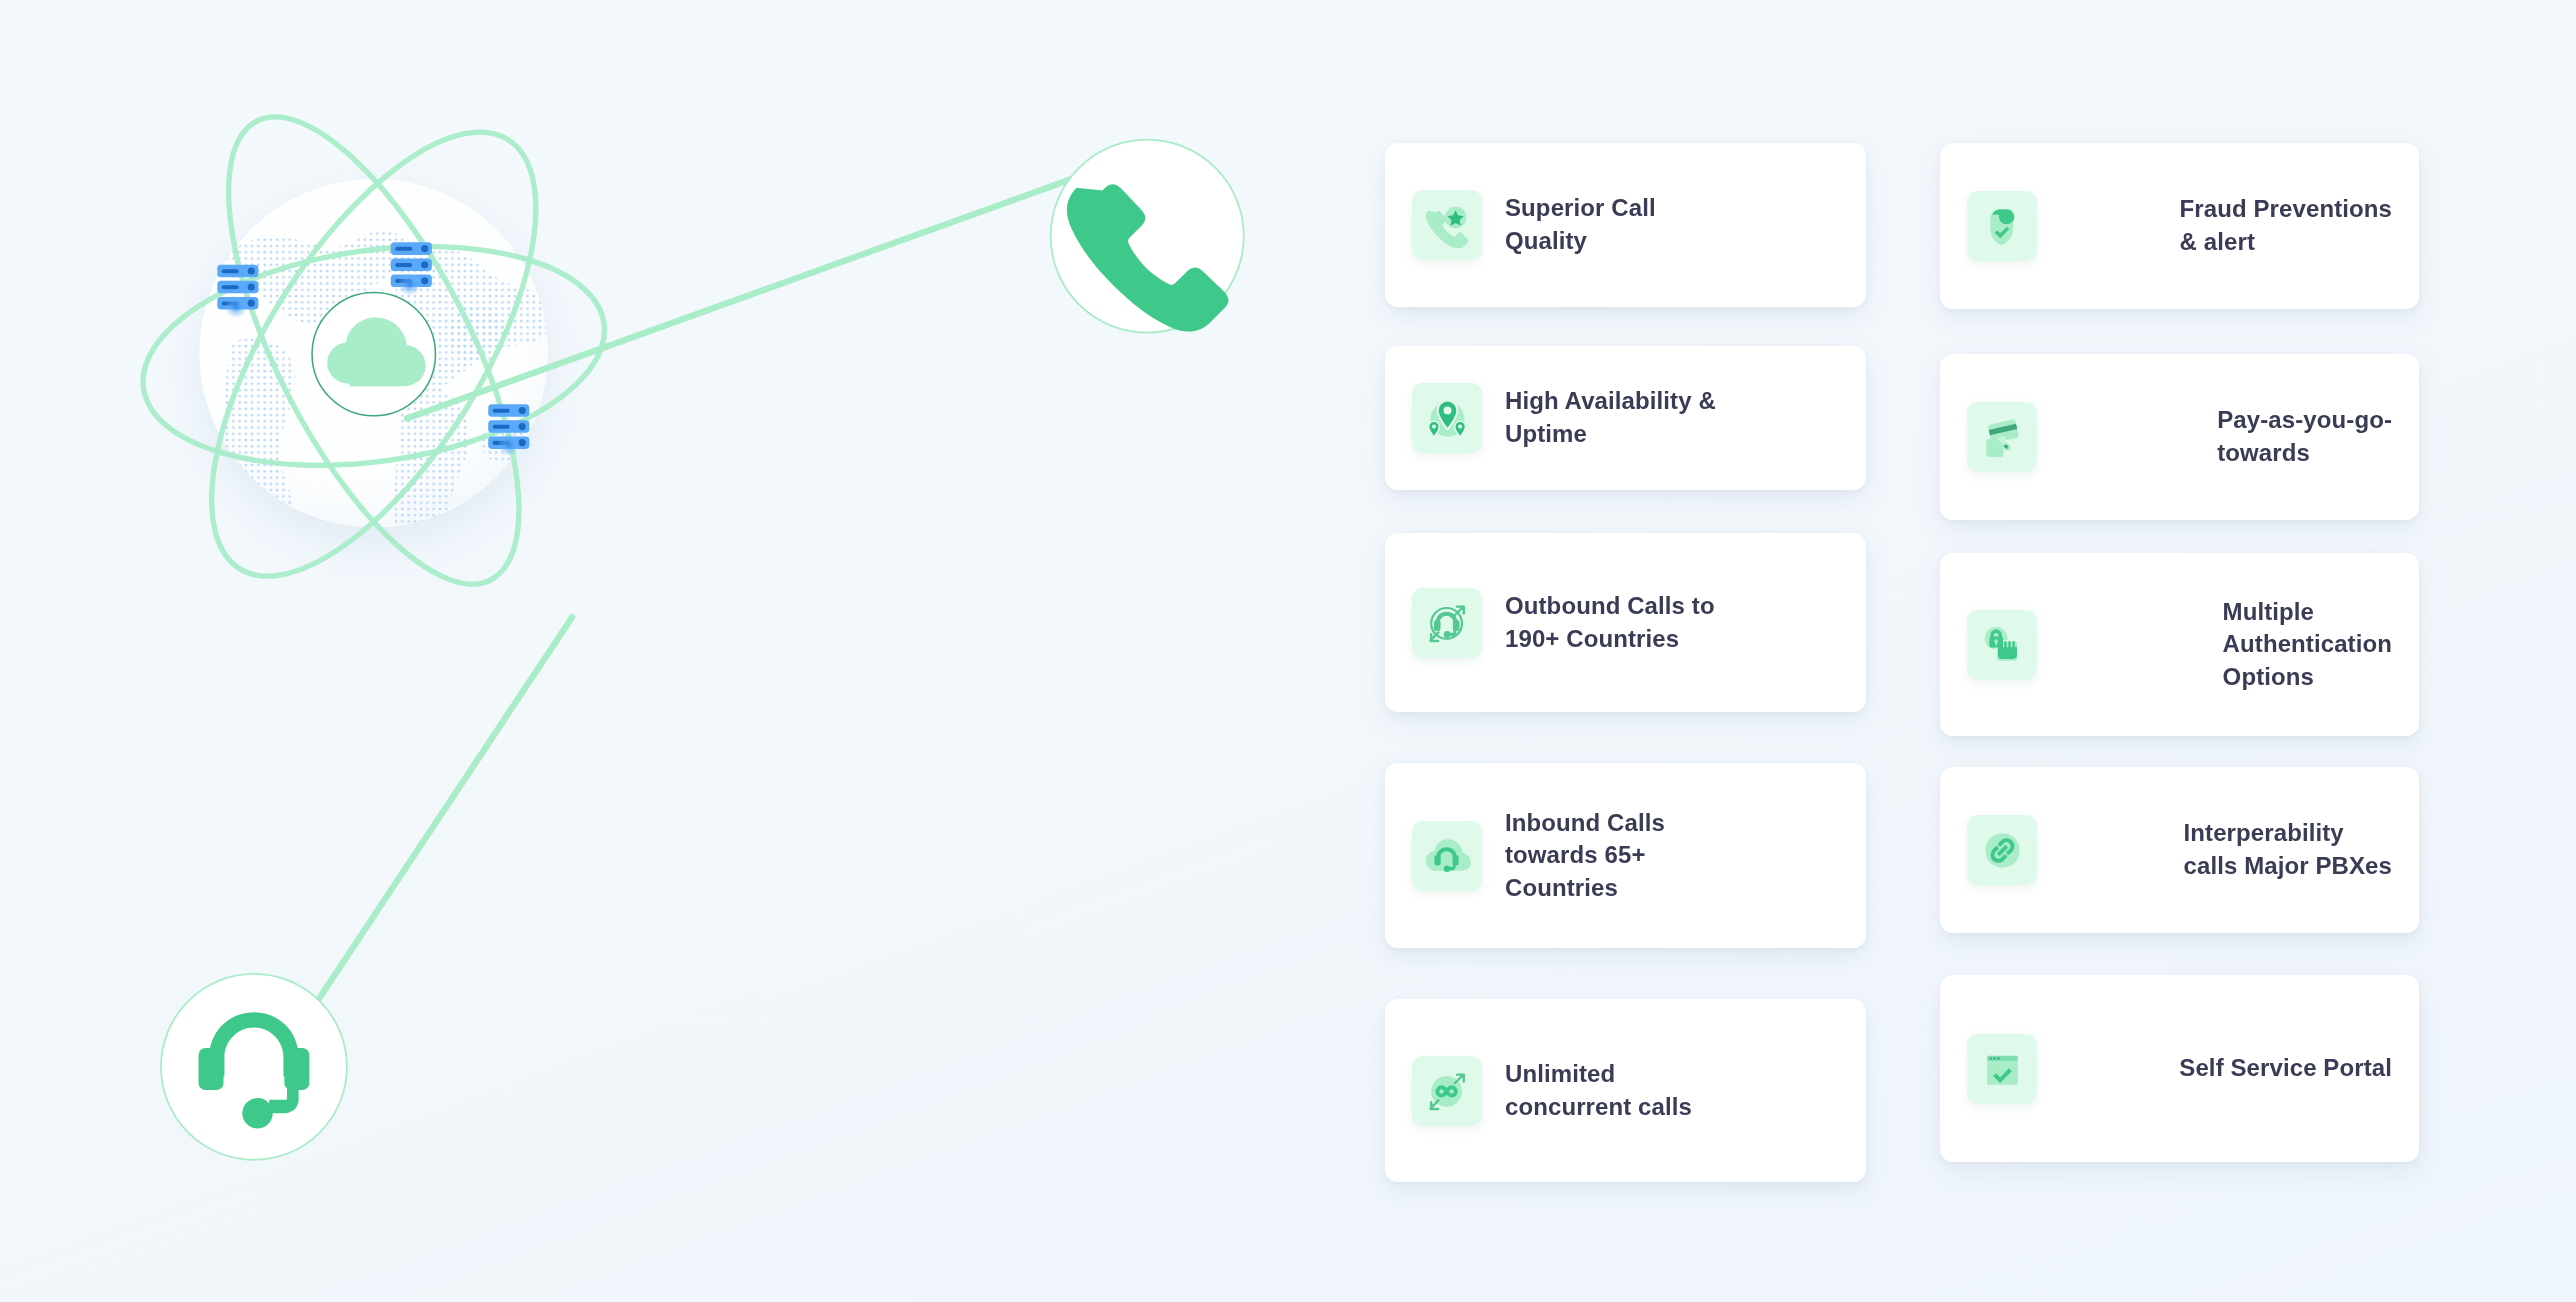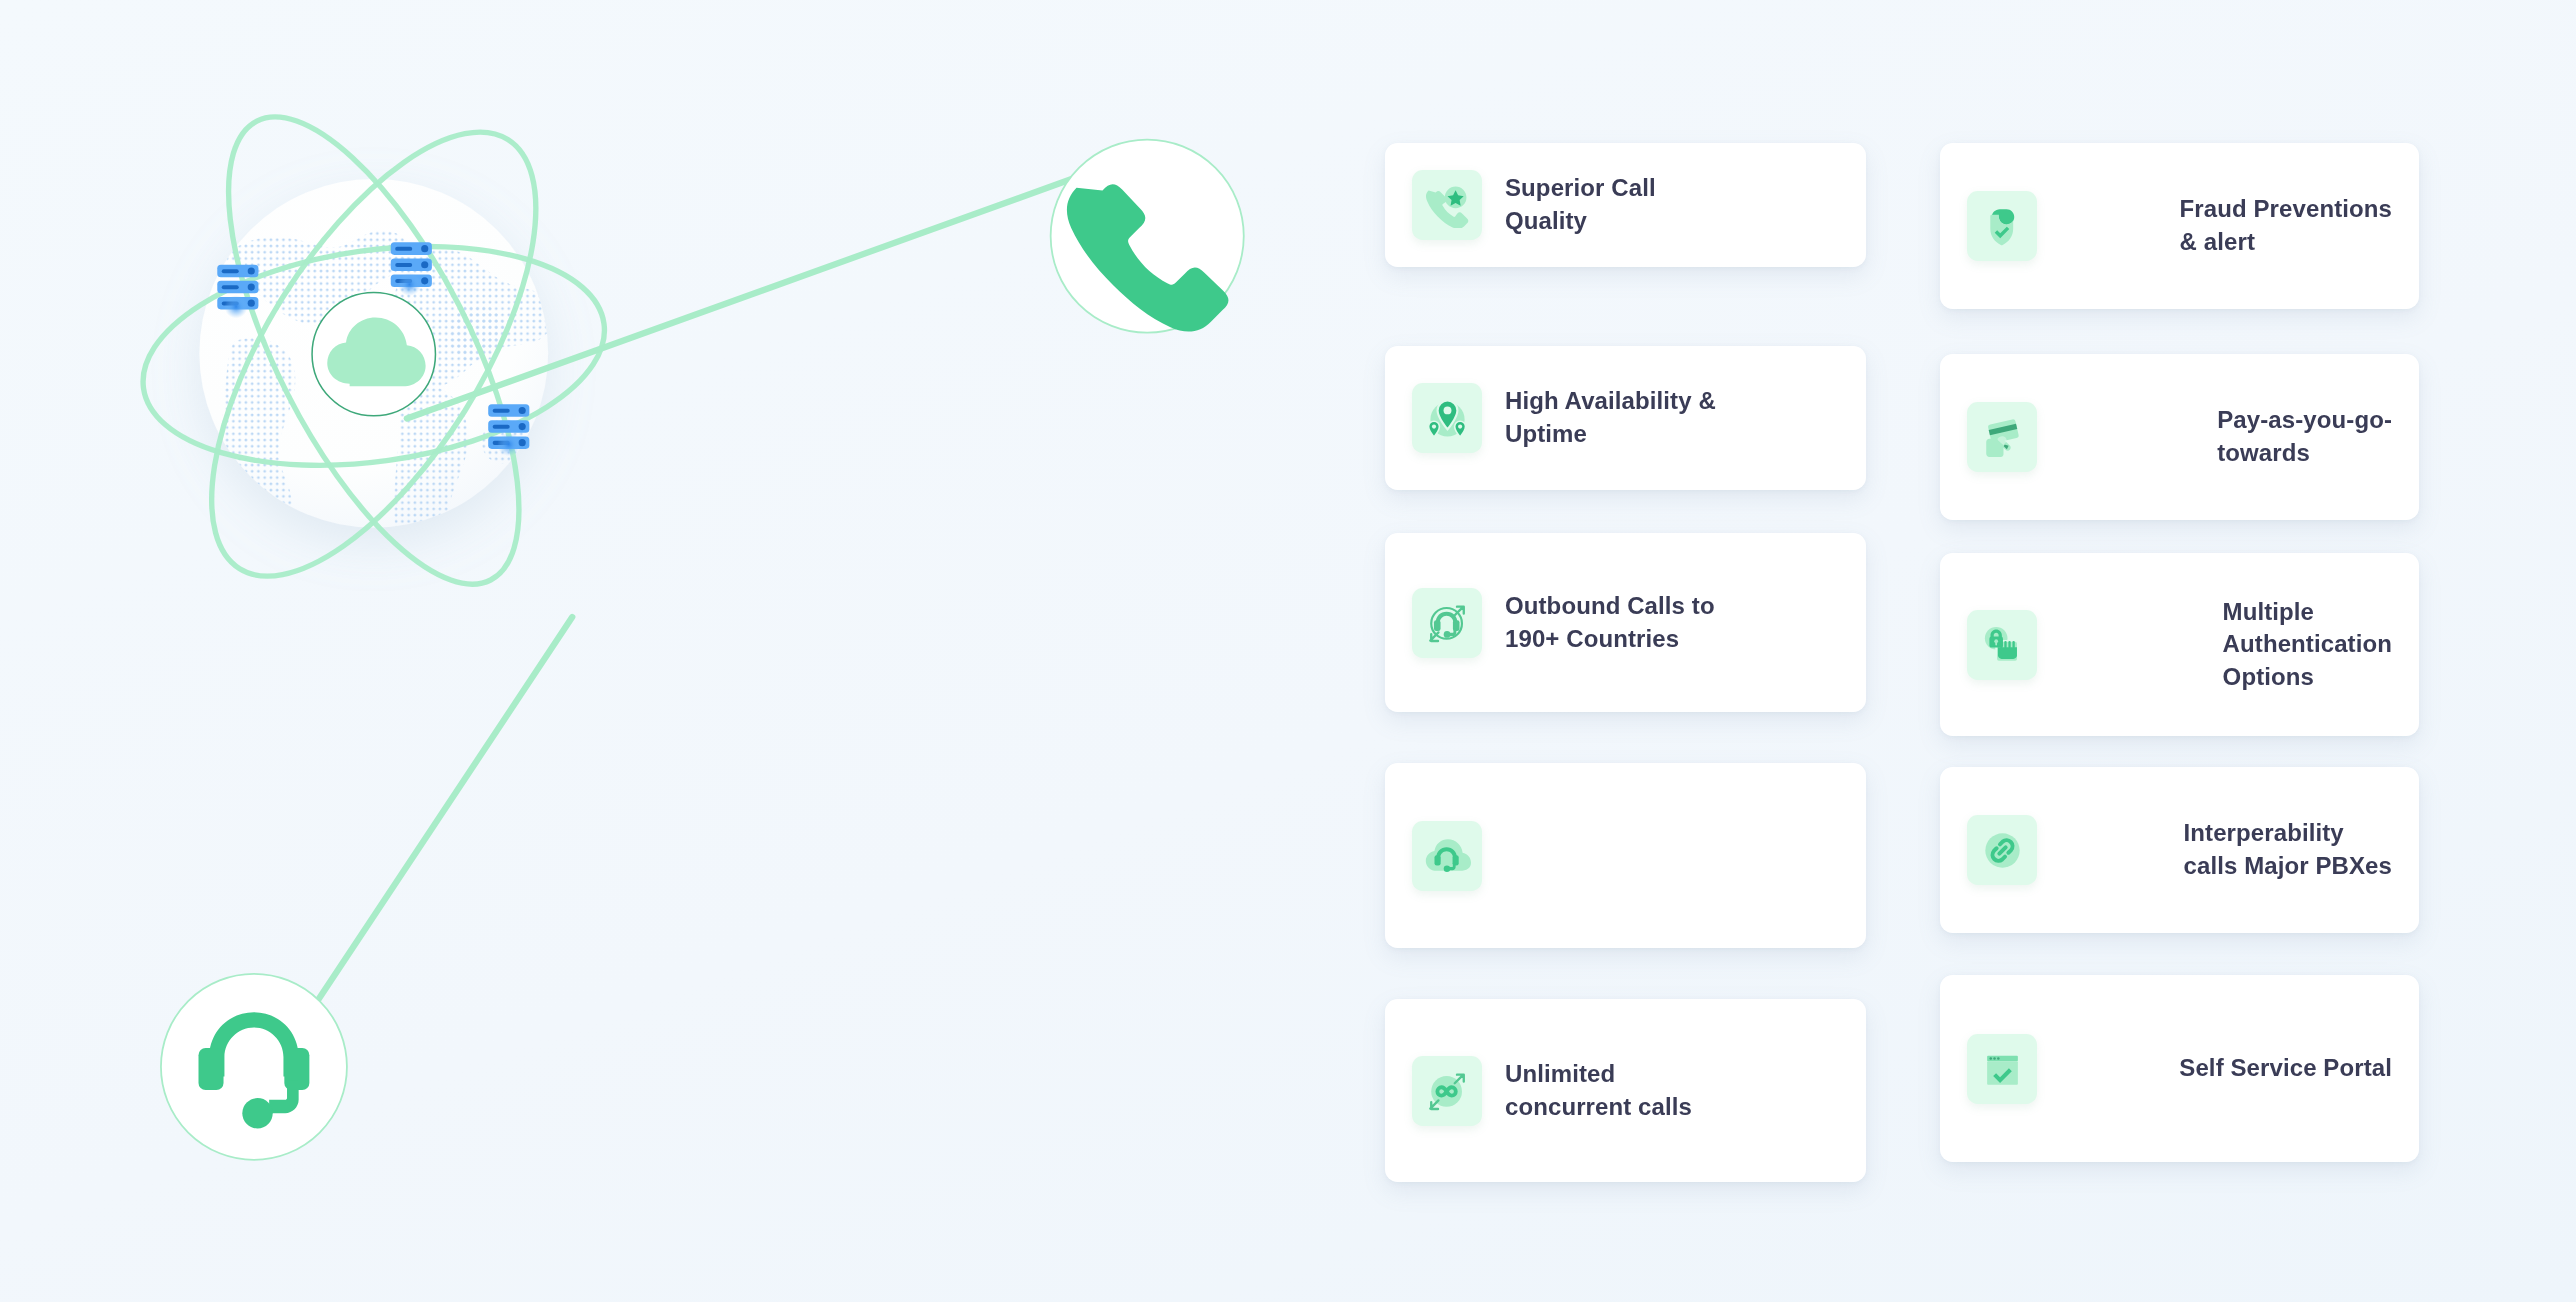--- a/index.html
+++ b/index.html
@@ -164,21 +164,21 @@
           <rect x="318" y="1172" width="28" height="47" rx="8"></rect>
           <path d="M334 1208v22c0 8-7 15-15 15h-18v-15h18c1 0 2-1 2-2v-20h13z"></path>
           <circle cx="288" cy="1245" r="17"></circle>
         </g>
       </g>
     </svg>
   </div>
 
   <div class="cards">
 
-    <div class="card col-l" style="top:0px;height:124px">
+    <div class="card col-l" style="top:0px;height:164px">
       <span class="icon-box">
         <svg width="45" height="45" viewBox="0 0 50 50">
           <path fill="#a8ecc8" d="M11 9c3-3 5-3 8 0l7 7c3 3 3 5 0 8l-4 3c-1 1-1 2 0 3 4 7 9 12 16 16 1 1 2 1 3 0l3-4c3-3 5-3 8 0l7 7c3 3 3 5 0 8l-4 4c-5 5-11 5-18 2-9-4-16-10-23-17C7 39 2 32-2 23c-3-7-3-12 2-17z" transform="translate(4,4) scale(0.72)"></path>
           <circle cx="34" cy="16" r="12" fill="#a8ecc8"></circle>
           <path fill="#2fbd80" d="M34 8l2.8 5.7 6.2.9-4.5 4.4 1.1 6.2-5.6-2.9-5.6 2.9 1.1-6.2-4.5-4.4 6.2-.9z"></path>
         </svg>
       </span>
       <span class="card-label">Superior Call
 Quality</span>
     </div>
@@ -226,20 +226,23 @@
           <path fill="#a8ecc8" d="M15 43c-7 0-12-5-12-11 0-5.5 4-10 9.5-11C14 13 20 8 27.5 8 36 8 43 14.5 43.7 23c5.4 1 9.3 5.5 9.3 11 0 6-5 9-12 9H15z" transform="translate(-1,0)"></path>
           <g fill="#3ec98b">
             <path d="M25 17c-6.4 0-11.5 5.1-11.5 11.5V33h4.4v-4.5c0-3.9 3.2-7.1 7.1-7.1s7.1 3.2 7.1 7.1V33h4.4v-4.5C36.5 22.1 31.4 17 25 17z"></path>
             <rect x="11.6" y="25.8" width="6.8" height="11.4" rx="2.5"></rect>
             <rect x="31.6" y="25.8" width="6.8" height="11.4" rx="2.5"></rect>
             <path d="M35 34.2v4.6c0 2-1.6 3.6-3.6 3.6h-4.2v-3.6h4.2c.3 0 .5-.2.5-.5v-4.1H35z"></path>
             <circle cx="25.4" cy="40.6" r="3.6"></circle>
           </g>
         </svg>
       </span>
+      <span class="card-label">Inbound Calls
+towards 65+
+Countries</span>
     </div>
 
     <div class="card col-l" style="top:856px;height:183px">
       <span class="icon-box">
         <svg width="47" height="47" viewBox="0 0 52 52">
           <circle cx="25" cy="27" r="17" fill="#a8ecc8"></circle>
           <g fill="none" stroke="#3ec98b" stroke-width="4.2" stroke-linecap="round">
             <path d="M19.4 22.4c3 0 4.2 2.2 5.6 4.6 1.4 2.4 2.6 4.6 5.6 4.6 2.6 0 4.6-2.1 4.6-4.6s-2-4.6-4.6-4.6c-3 0-4.2 2.2-5.6 4.6-1.4 2.4-2.6 4.6-5.6 4.6-2.6 0-4.6-2.1-4.6-4.6s2-4.6 4.6-4.6z"></path>
           </g>
           <g stroke="#53c892" stroke-width="2.6" fill="none" stroke-linecap="round" stroke-linejoin="round">

